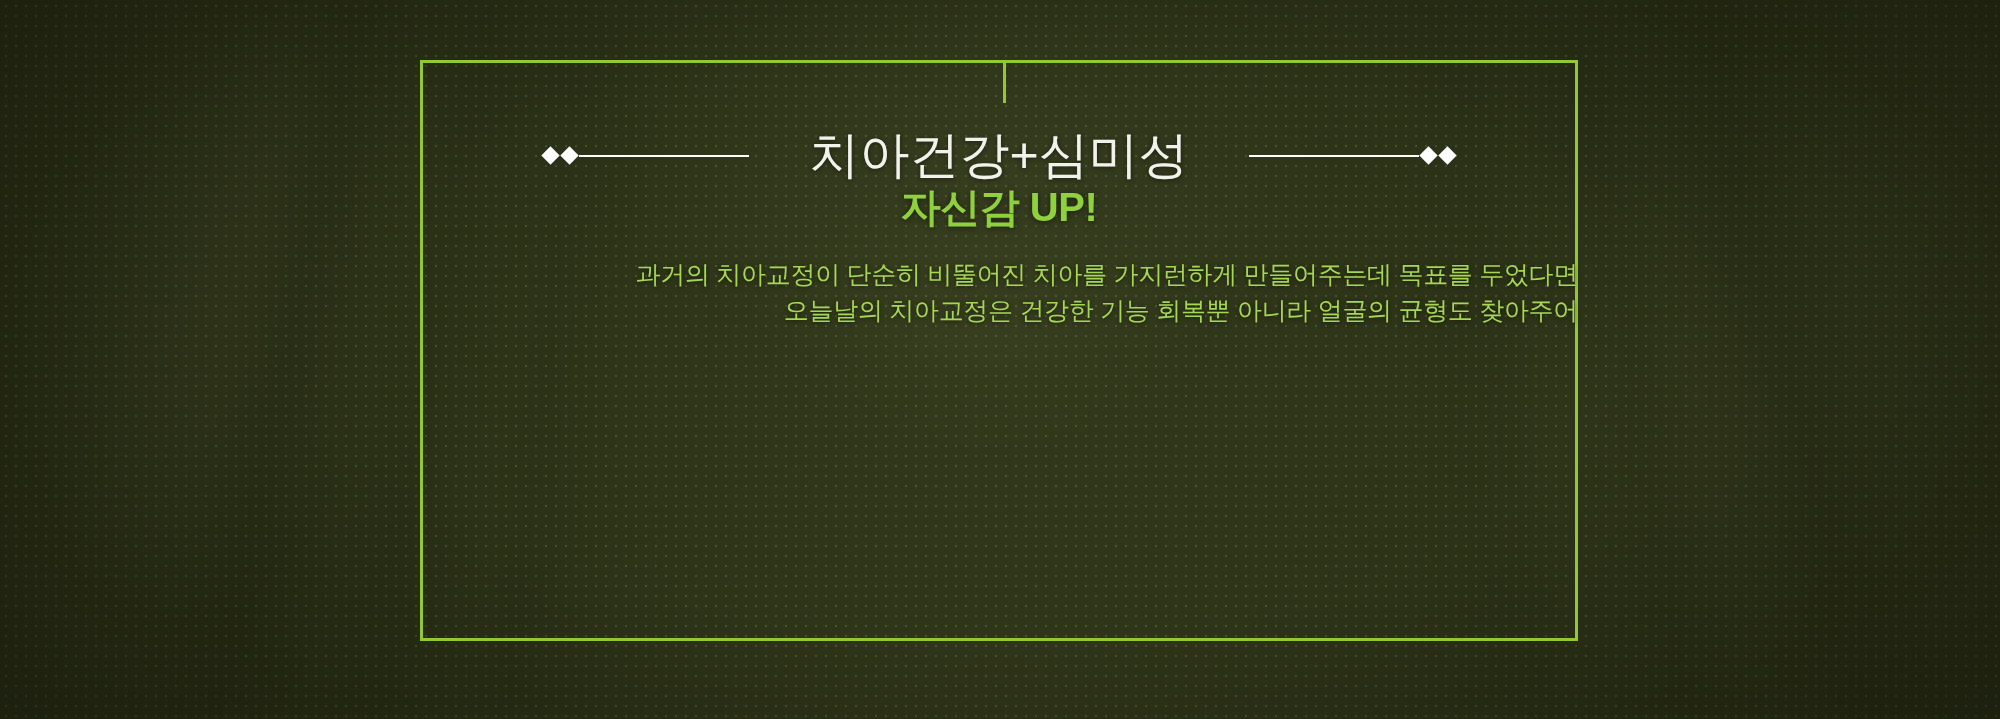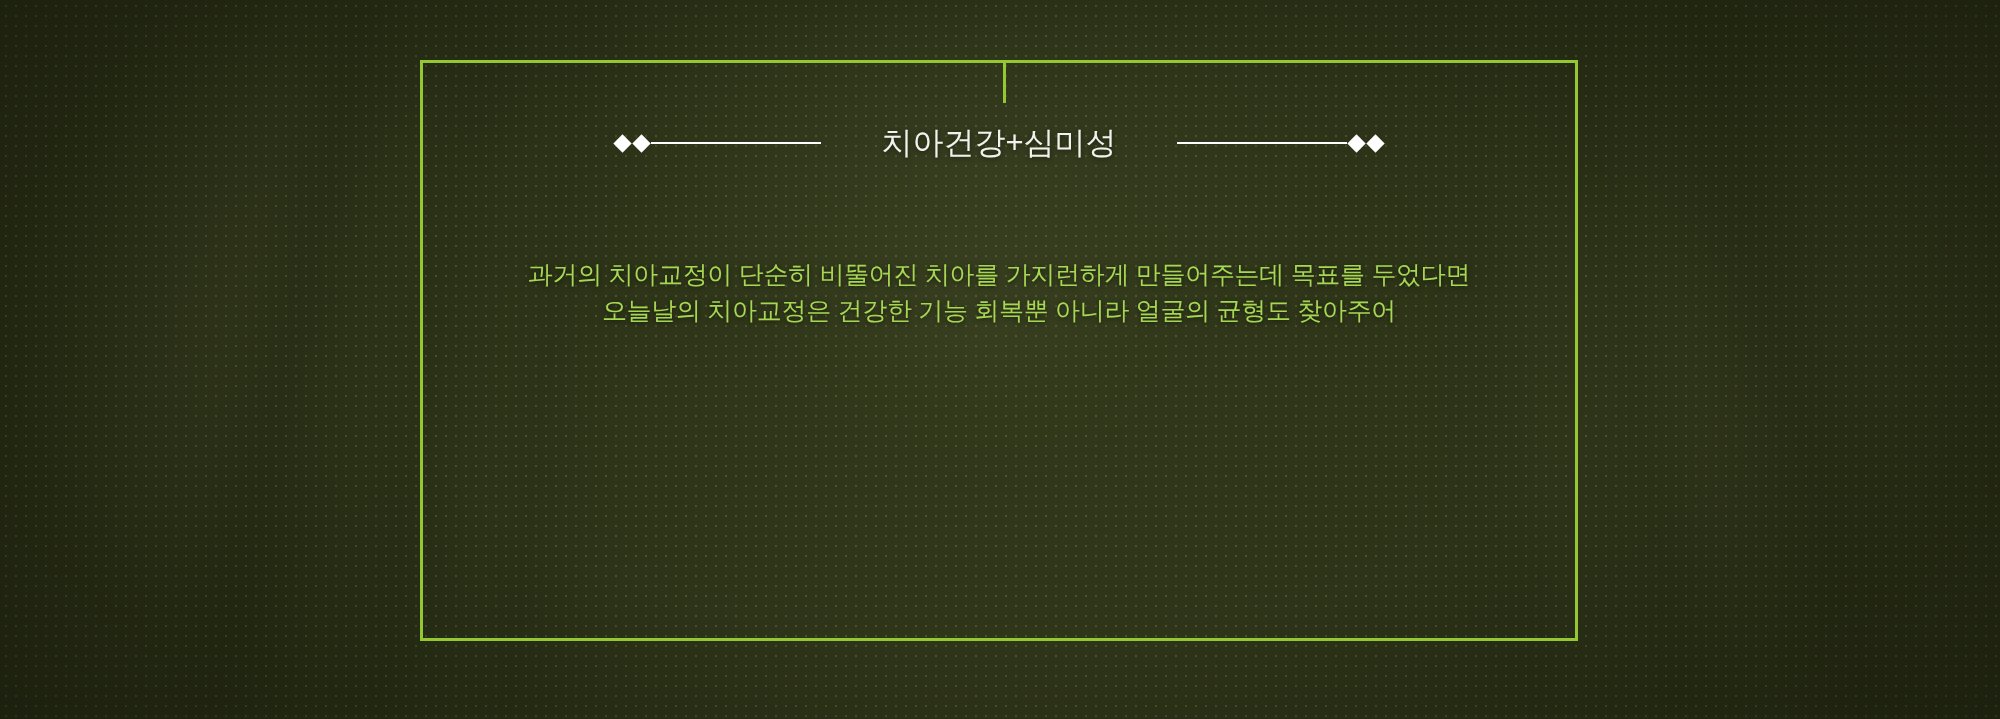--- a/index.html
+++ b/index.html
@@ -136,21 +136,21 @@
   }
 
   .ornament .rule {
     width: 170px;
     height: 2px;
     background: #ffffff;
   }
 
   .headline-title {
     color: #f2f2ec;
-    font-size: 31px;
+    font-size: 50px;
     font-weight: 400;
     letter-spacing: 0px;
     white-space: nowrap;
     padding: 0 60px;
     text-shadow: 0 1px 5px rgba(0,0,0,0.45);
   }
 
   .headline-sub {
     position: absolute;
     top: 120px;
@@ -180,21 +180,21 @@
     letter-spacing: -0.3px;
   }
 
   .para-2 {
     top: 327px;
     font-size: 21px;
     line-height: 35px;
     letter-spacing: -0.3px;
   }
 
-  .para-line { display: block; white-space: nowrap; }
+  .para-line { display: block; white-space: nowrap; text-align: right; }
 </style>
 </head>
 <body>
 
 <div class="stage">
 
   <div class="bg-photo"></div>
   <div class="bg-strands"></div>
   <div class="bg-tint"></div>
   <div class="bg-tint2"></div>
@@ -216,20 +216,21 @@
 
       <span class="headline-title">치아건강+심미성</span>
 
       <span class="ornament">
         <span class="rule"></span>
         <span class="diamond"></span>
         <span class="diamond"></span>
       </span>
     </div>
 
+    <div class="headline-sub">자신감 UP!</div>
 
     <div class="para para-1">
       <span class="para-line">과거의 치아교정이 단순히 비뚤어진 치아를 가지런하게 만들어주는데 목표를 두었다면</span>
       <span class="para-line">오늘날의 치아교정은 건강한 기능 회복뿐 아니라 얼굴의 균형도 찾아주어</span>
     </div>
 
 
   </div>
 </div>
 

